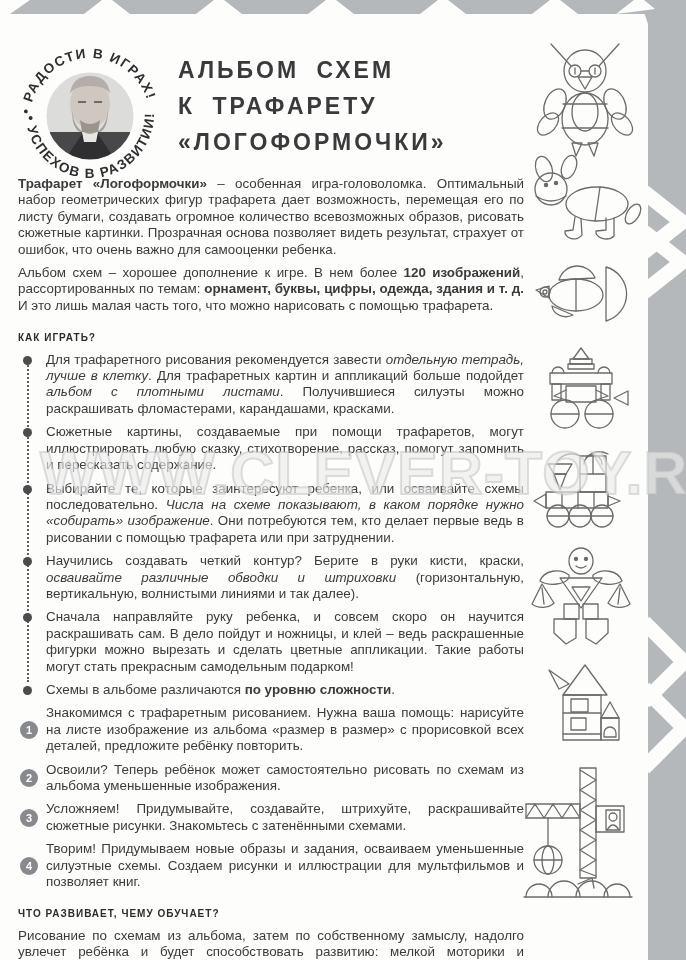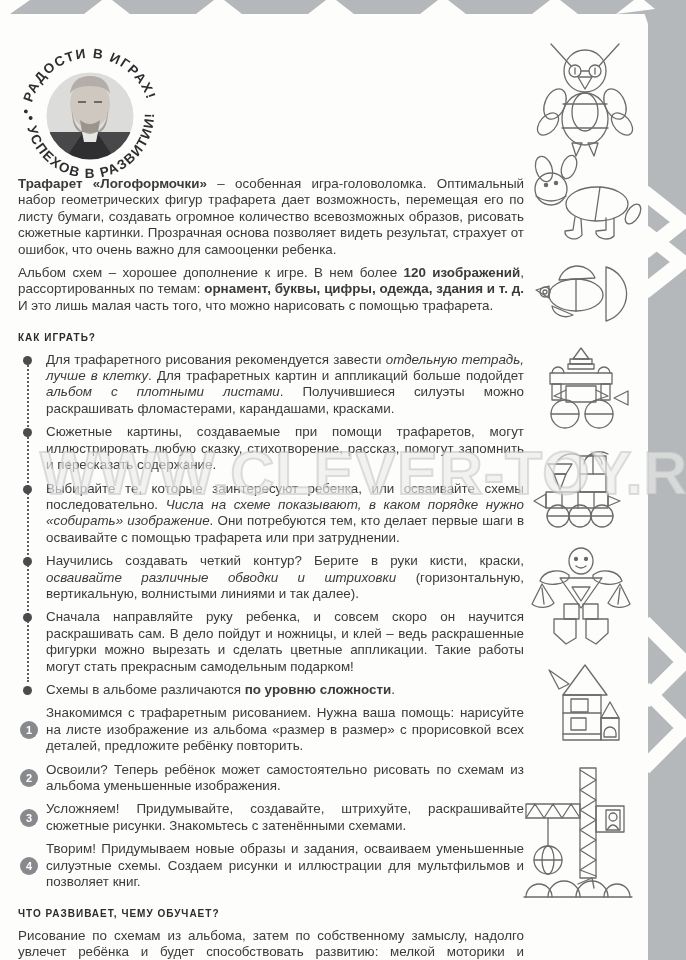--- a/index.html
+++ b/index.html
@@ -95,32 +95,37 @@
     </g>
     <circle cx="78" cy="80" r="45" fill="none" stroke="#fdfdfc" stroke-width="3"></circle>
     <text font-size="13.5" font-weight="bold" fill="#2e2e30" letter-spacing="1.5" font-family="Liberation Sans, sans-serif">
       <textPath href="#arcTop" startOffset="2%">• РАДОСТИ В ИГРАХ!</textPath>
     </text>
     <text font-size="13.5" font-weight="bold" fill="#2e2e30" letter-spacing="1.5" font-family="Liberation Sans, sans-serif">
       <textPath href="#arcBot" startOffset="1%">• УСПЕХОВ В РАЗВИТИИ!</textPath>
     </text>
   </svg>
 
+  <div class="title">
+    <div>АЛЬБОМ СХЕМ</div>
+    <div>К ТРАФАРЕТУ</div>
+    <div>«ЛОГОФОРМОЧКИ»</div>
+  </div>
 
   <div class="main">
     <div id="introBlock">
         <p><span class="b">Трафарет «Логоформочки»</span><span> – особенная игра-головоломка. Оптимальный набор геометрических фигур трафарета дает возможность, перемещая его по листу бумаги, создавать огромное количество всевозможных образов, рисовать сюжетные картинки. Прозрачная основа позволяет видеть результат, страхует от ошибок, что очень важно для самооценки ребенка.</span></p>
         <p><span>Альбом схем – хорошее дополнение к игре. В нем более </span><span class="b">120 изображений</span><span>, рассортированных по темам: </span><span class="b">орнамент, буквы, цифры, одежда, здания и т. д.</span><span> И это лишь малая часть того, что можно нарисовать с помощью трафарета.</span></p>
       </div>
     <h2 class="sec">КАК ИГРАТЬ?</h2>
     <ul class="bullets" id="bulletList">
       <span class="rail"></span>
     <li><span>Для трафаретного рисования рекомендуется завести </span><span class="i">отдельную тетрадь, лучше в клетку</span><span>. Для трафаретных картин и аппликаций больше подойдет </span><span class="i">альбом с плотными листами</span><span>. Получившиеся силуэты можно раскрашивать фломастерами, карандашами, красками.</span></li>
         <li><span>Сюжетные картины, создаваемые при помощи трафаретов, могут иллюстрировать любую сказку, стихотворение, рассказ, помогут запомнить и пересказать содержание.</span></li>
-        <li><span>Выбирайте те, которые заинтересуют ребенка, или осваивайте схемы последовательно. </span><span class="i">Числа на схеме показывают, в каком порядке нужно «собирать» изображение</span><span>. Они потребуются тем, кто делает первые шаги в осваивайте с помощью трафарета или при затруднении.</span></li>
+        <li><span>Выбирайте те, которые заинтересуют ребенка, или осваивайте схемы последовательно. </span><span class="i">Числа на схеме показывают, в каком порядке нужно «собирать» изображение</span><span>. Они потребуются тем, кто делает первые ведь в рисовании с помощью трафарета или при затруднении.</span></li>
         <li><span>Научились создавать четкий контур? Берите в руки кисти, краски, </span><span class="i">осваивайте различные обводки и штриховки</span><span> (горизонтальную, вертикальную, волнистыми линиями и так далее).</span></li>
         <li><span>Сначала направляйте руку ребенка, и совсем скоро он научится раскрашивать сам. В дело пойдут и ножницы, и клей – ведь раскрашенные фигурки можно вырезать и сделать цветные аппликации. Такие работы могут стать прекрасным самодельным подарком!</span></li>
         <li><span>Схемы в альбоме различаются </span><span class="b">по уровню сложности</span><span>.</span></li>
       </ul>
     <div class="levels" id="levelList">
         <div class="lvl"><span class="num">1</span><span>Знакомимся с трафаретным рисованием. Нужна ваша помощь: нарисуйте на листе изображение из альбома «размер в размер» с прорисовкой всех деталей, предложите ребёнку повторить.</span></div>
         <div class="lvl"><span class="num">2</span><span>Освоили? Теперь ребёнок может самостоятельно рисовать по схемам из альбома уменьшенные изображения.</span></div>
         <div class="lvl"><span class="num">3</span><span>Усложняем! Придумывайте, создавайте, штрихуйте, раскрашивайте сюжетные рисунки. Знакомьтесь с затенёнными схемами.</span></div>
         <div class="lvl"><span class="num">4</span><span>Творим! Придумываем новые образы и задания, осваиваем уменьшенные силуэтные схемы. Создаем рисунки и иллюстрации для мультфильмов и позволяет книг.</span></div>
       </div>

